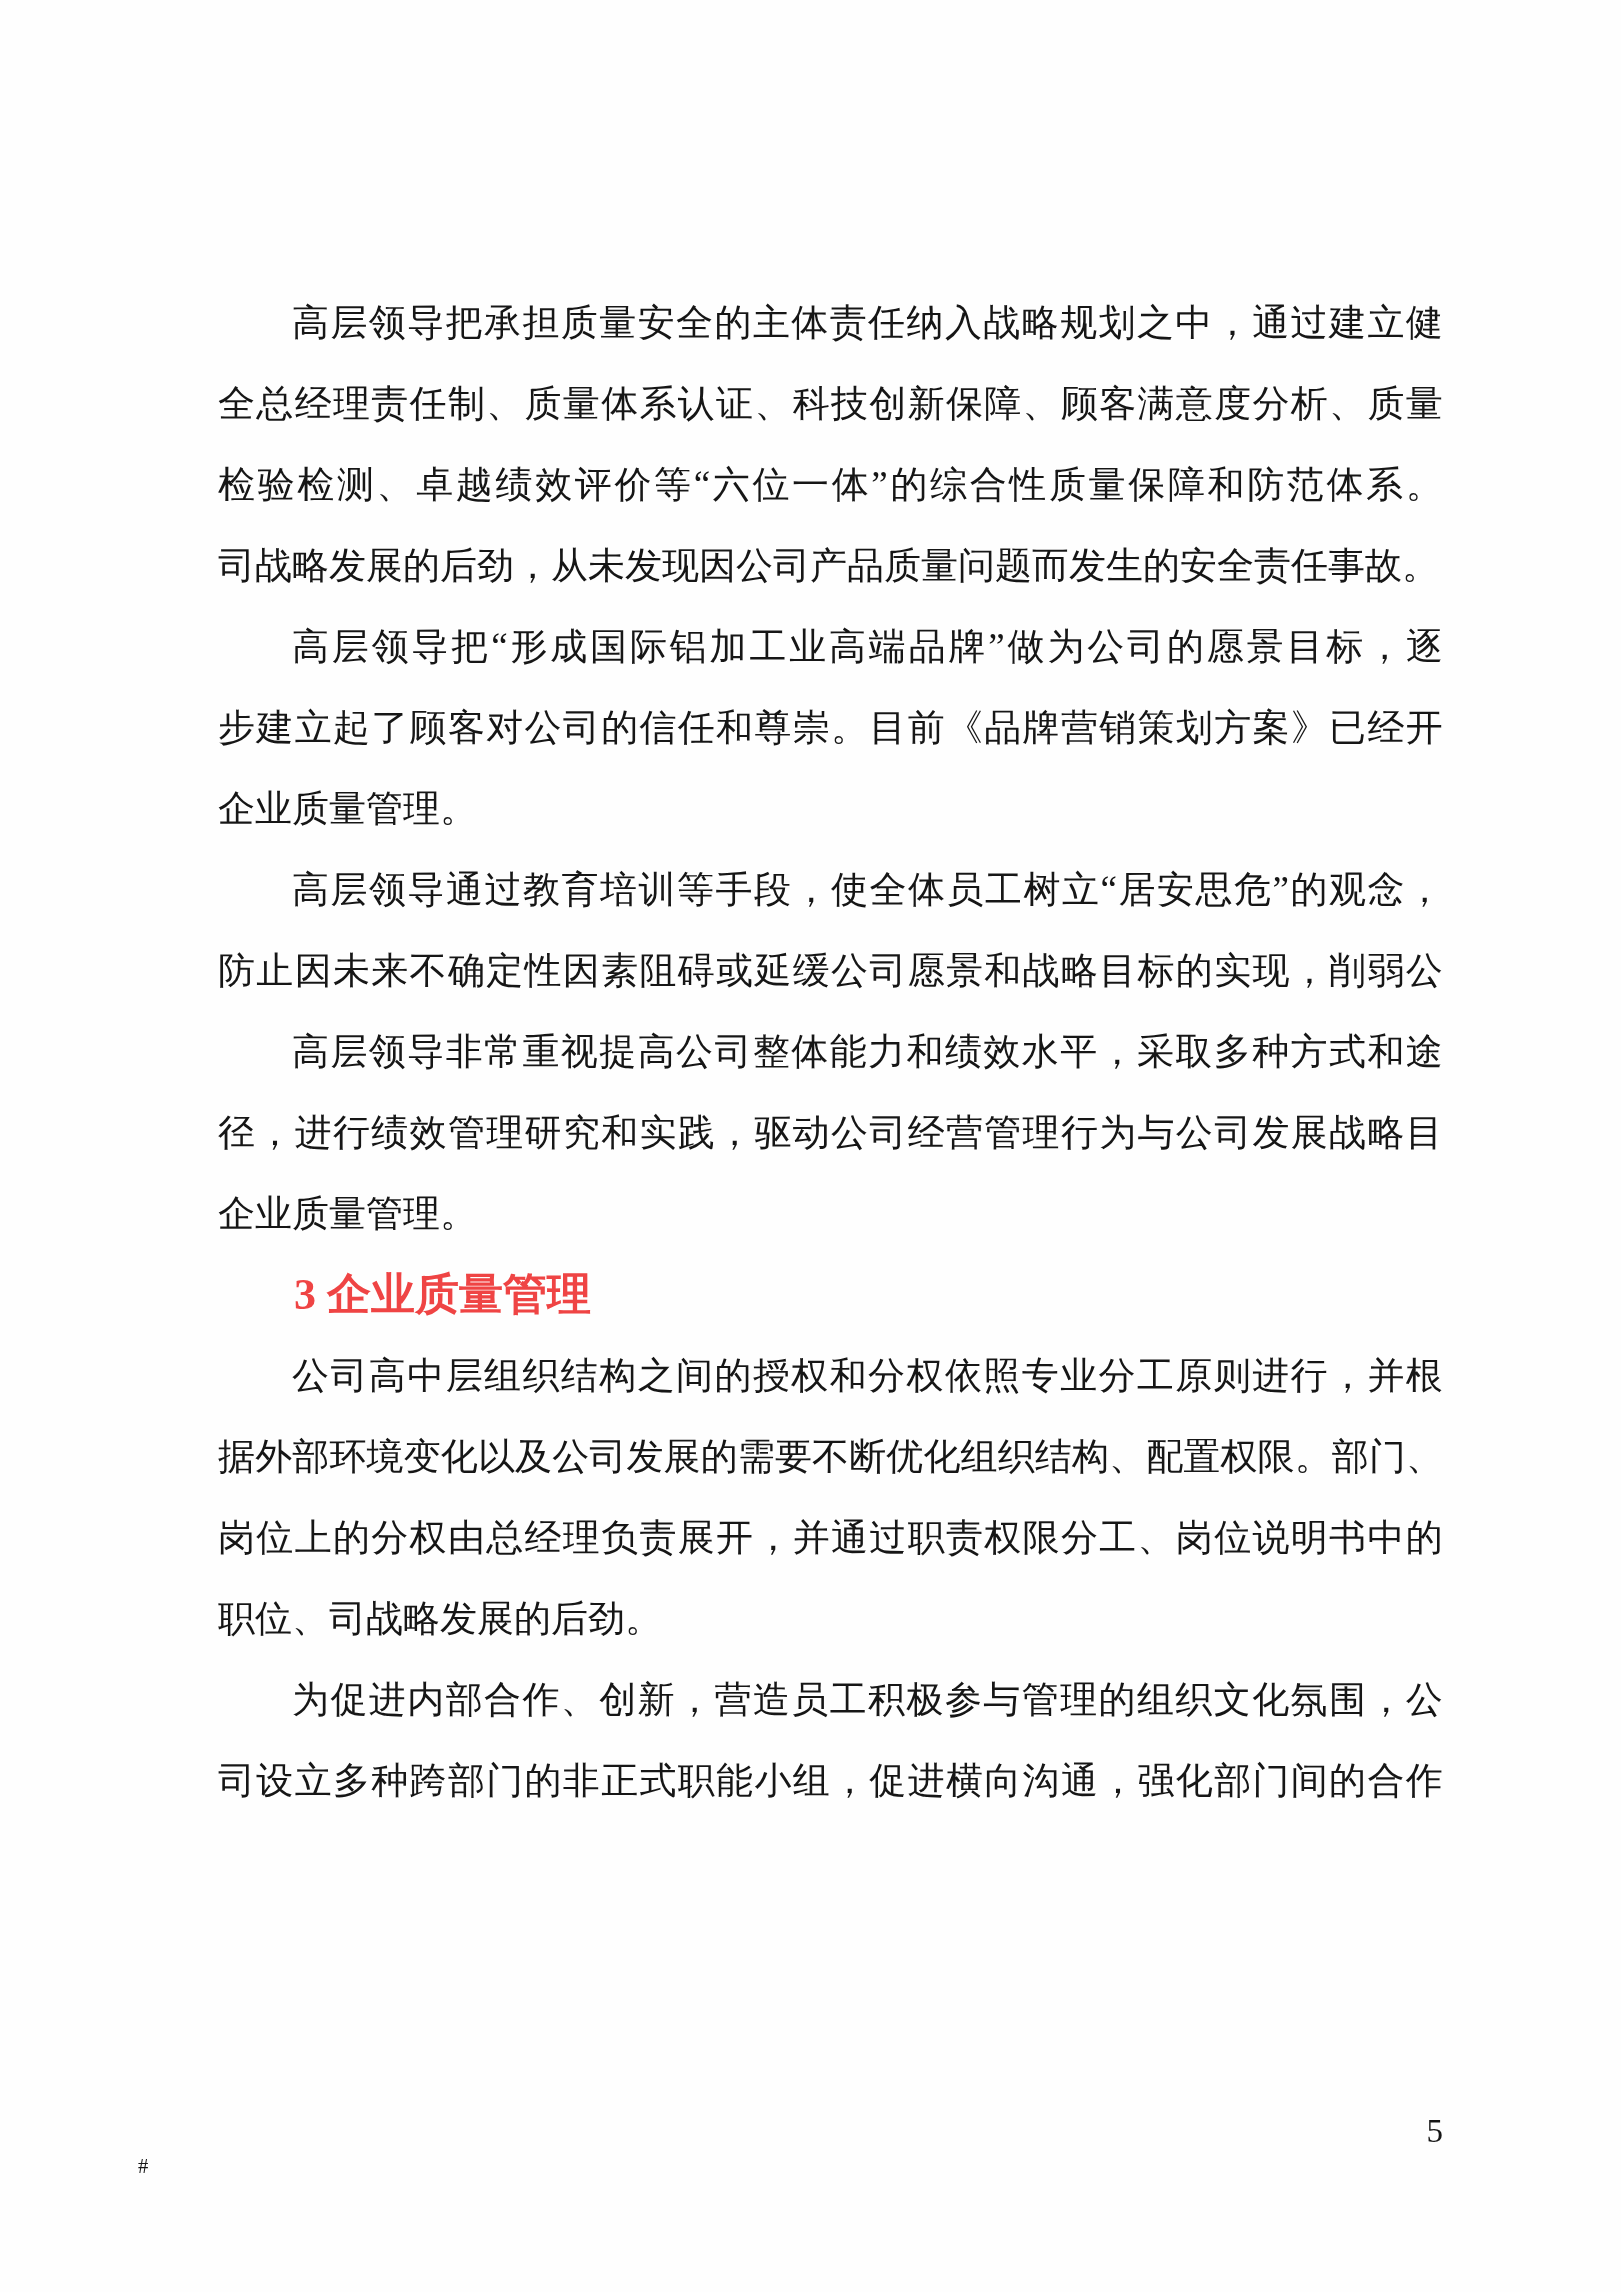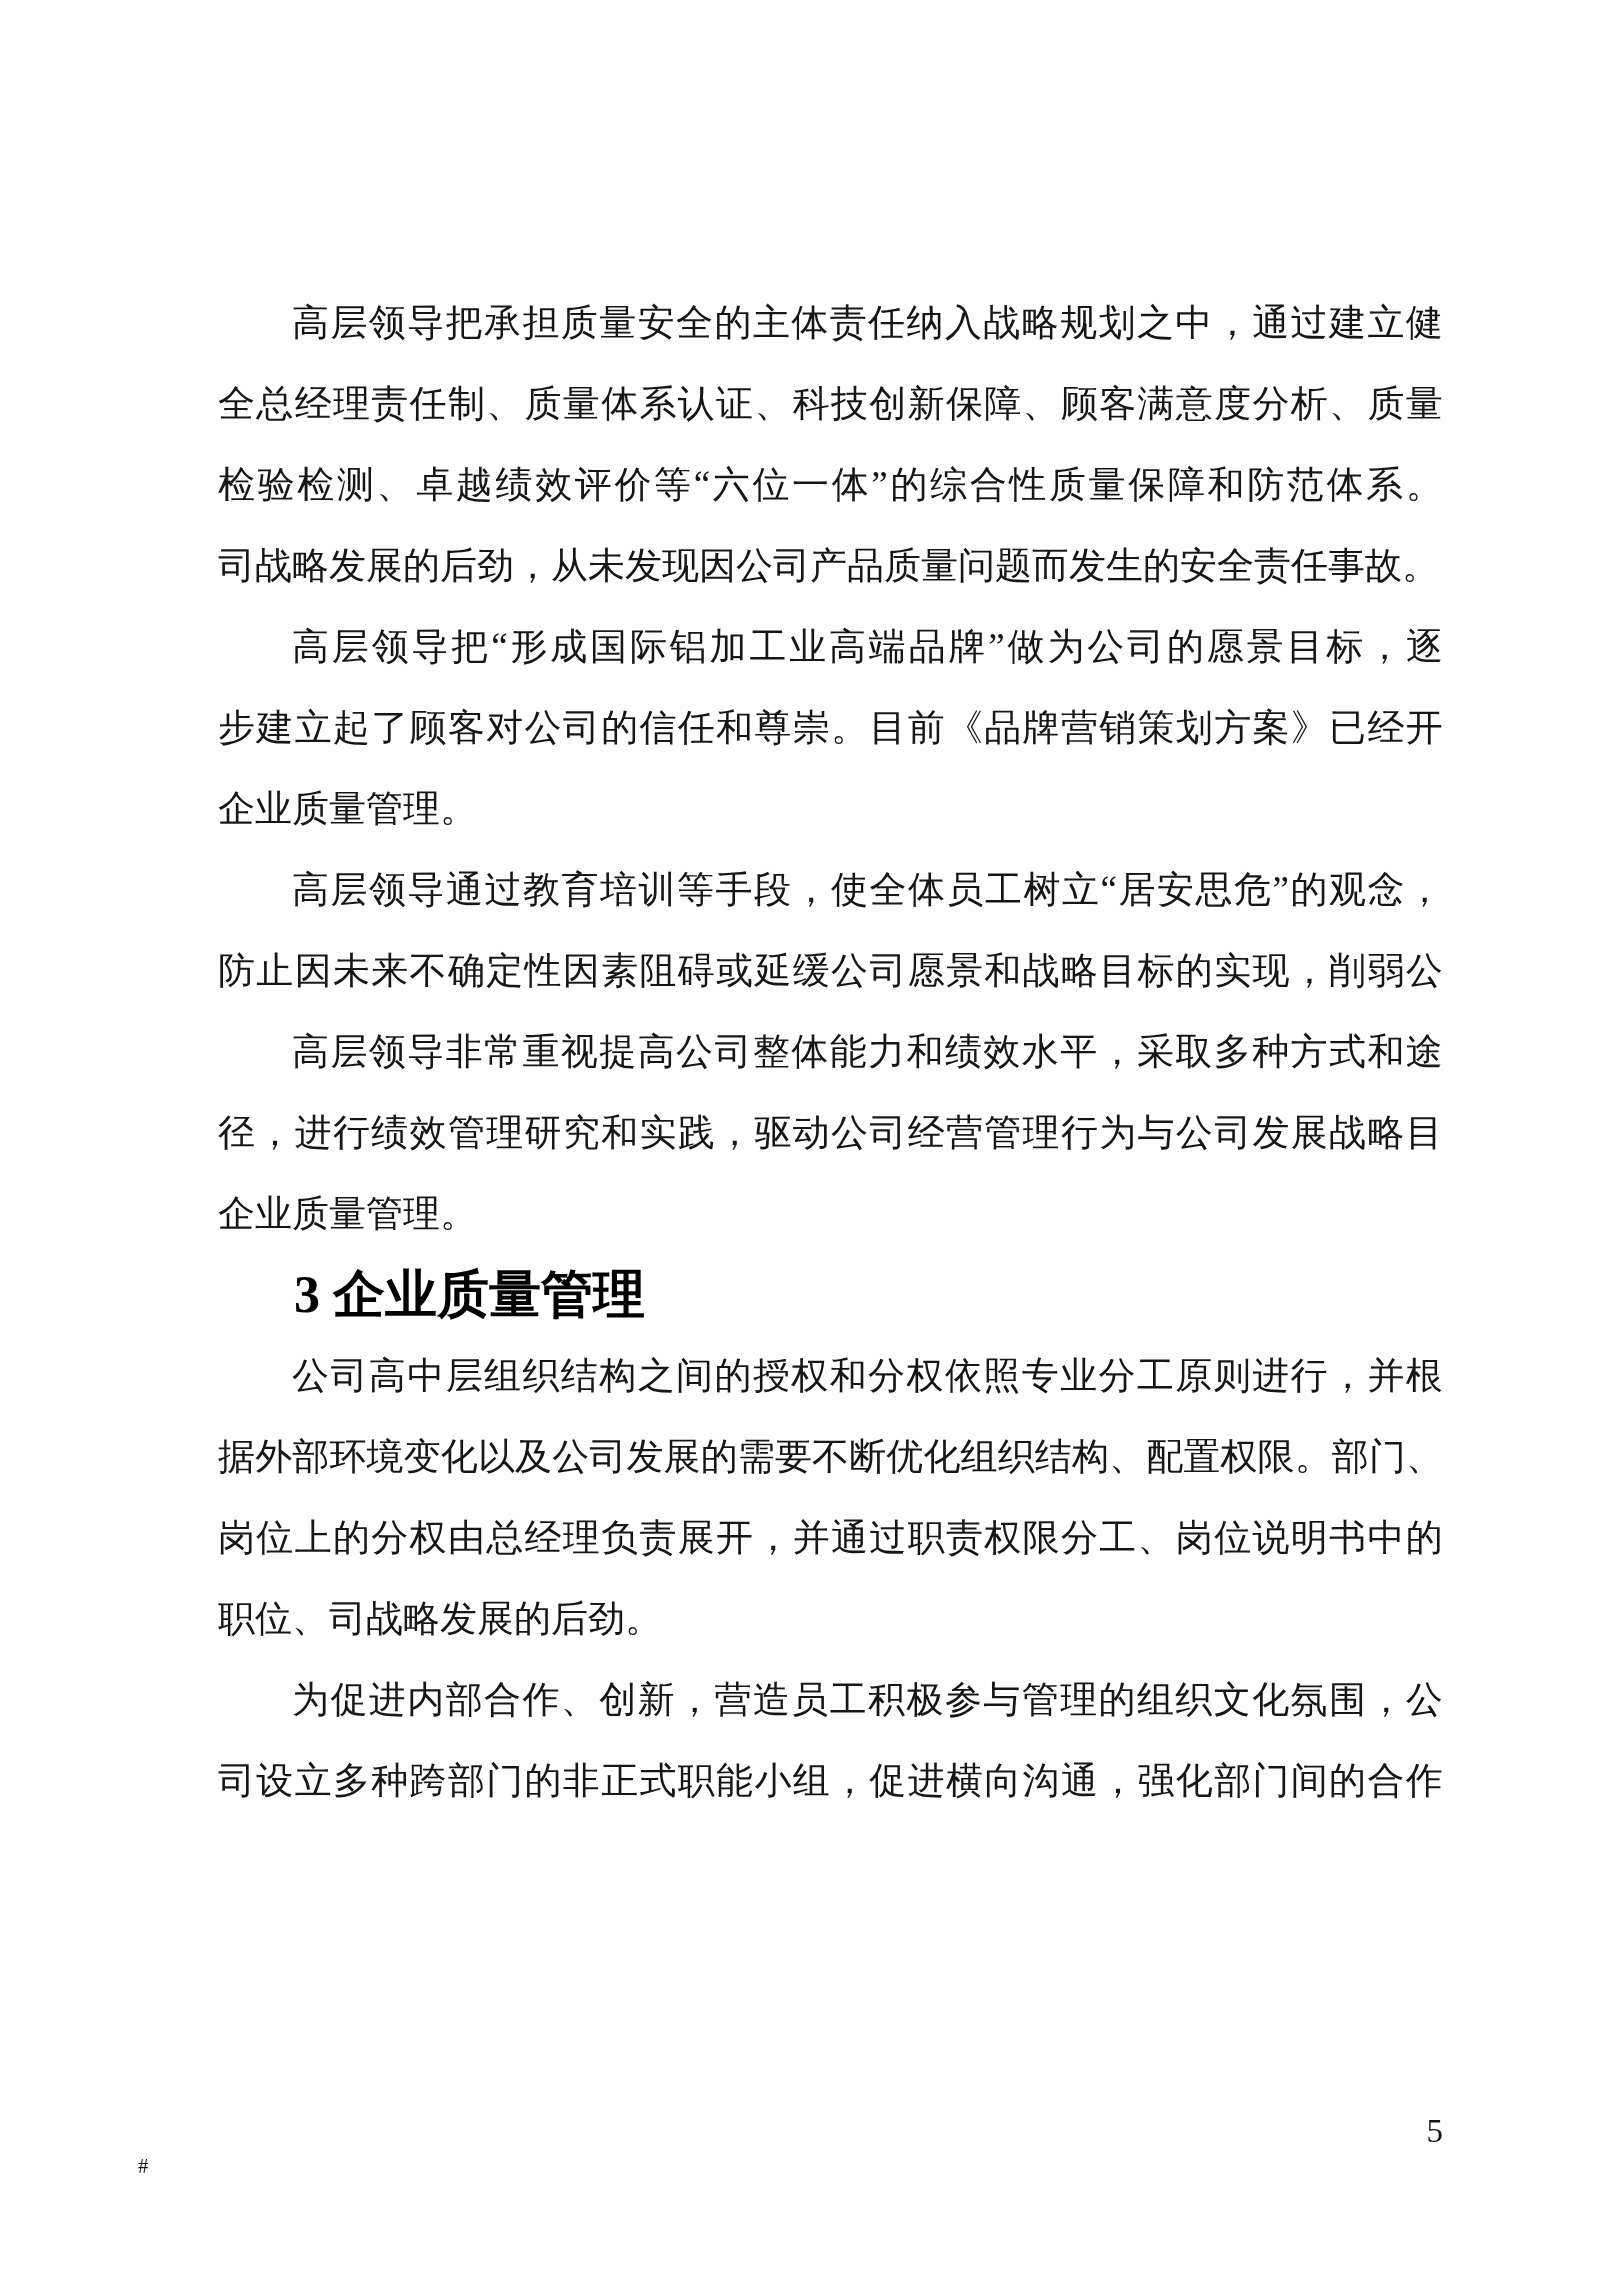--- a/index.html
+++ b/index.html
@@ -25,23 +25,23 @@
   
   .line.full{
     display:flex;
     justify-content:space-between;
     align-items:center;
   }
   .line.full .ch{flex:0 0 auto;line-height:81px;}
   .line.indent{padding-left:74px;}
   .line.heading1,.line.heading2{
     font-weight:bold;
-    font-size:52px;
+    font-size:44px;
     padding-left:76px;
-    color:#000000;
+    color:#ef4444;
   }
   .footer-marker{
     position:absolute;
     left:138px;top:2152px;
     font-size:20.6px;
     line-height:29px;
   }
   .page-number{
     position:absolute;
     left:1394px;top:2109px;

